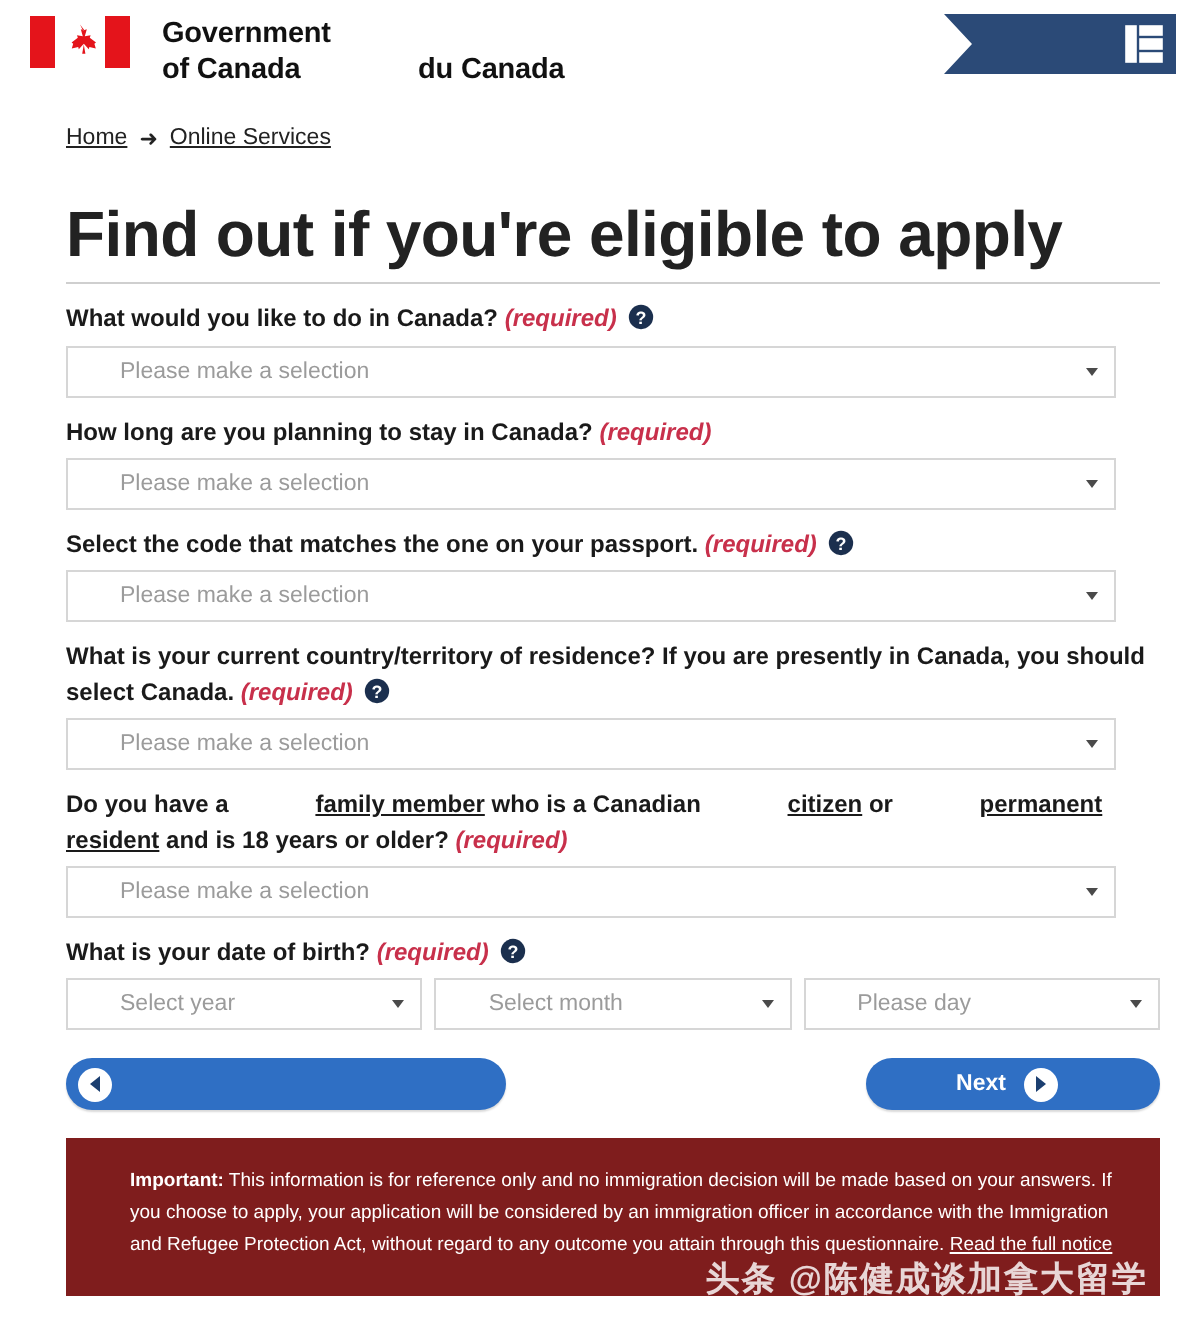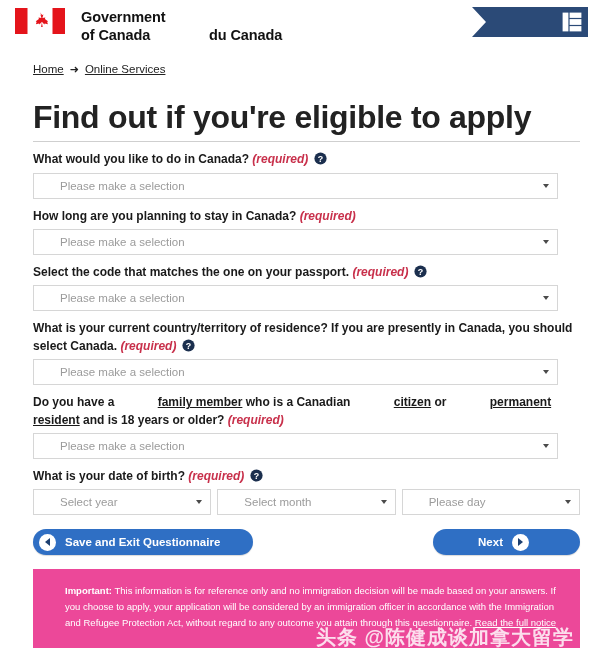--- a/index.html
+++ b/index.html
@@ -201,40 +201,40 @@
     width: 0; height: 0;
     border-top: 4px solid transparent;
     border-bottom: 4px solid transparent;
     border-left: 5px solid #1c3f70;
   }
 
   
   .notice {
     margin-top: 14px;
     width: 547px;
-    background: #ec4899;
+    background: #7f1d1d;
     color: #ffffff;
     padding: 14px 22px 18px 32px;
     box-sizing: border-box;
     font-size: 9.5px;
     line-height: 1.65;
     position: relative;
     min-height: 75px;
   }
   .notice b { font-weight: bold; }
   .notice a {
     color: #ffffff;
     text-decoration: underline;
     cursor: pointer;
   }
   .watermark {
     position: absolute;
     right: 6px;
     bottom: -6px;
-    font-size: 20px;
+    font-size: 17px;
     font-weight: bold;
     color: rgba(255,255,255,0.82);
     white-space: nowrap;
     letter-spacing: 1px;
     pointer-events: none;
   }
 </style>
 </head>
 <body>
 
@@ -370,21 +370,20 @@
         <span class="caret"></span>
       </div>
     </div>
   </div>
 
   <div class="btn-row">
     <button class="btn btn-save">
       <span class="arrow-circle">
           <span class="tri-l"></span>
         </span>
-      <span class="label">Save and Exit Questionnaire</span>
     </button>
     <button class="btn btn-next">
       <span class="label">Next</span>
       <span class="arrow-circle">
           <span class="tri-r"></span>
         </span>
     </button>
   </div>
 
   <div class="notice">

